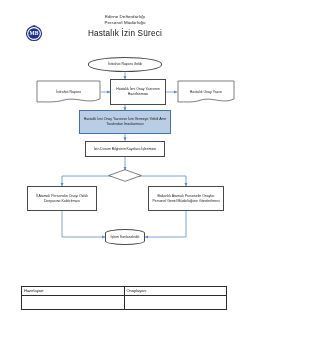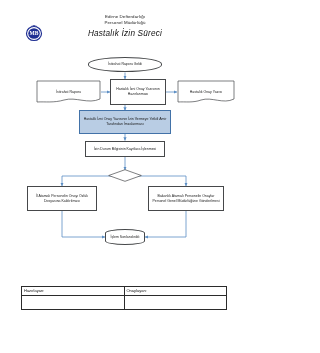--- a/index.html
+++ b/index.html
@@ -34,21 +34,20 @@
     line-height: 6px;
     color: #1a1a1a;
     letter-spacing: .1px;
   }
   .doc-title {
     font-size: 8.2px;
     line-height: 12px;
     color: #111;
     margin-top: 2px;
     letter-spacing: .2px;
-    font-style: italic;
   }
 
   
   #logo {
     position: absolute;
     left: 23px; top: 22px;
     width: 22px; height: 22px;
   }
   #logo svg { display:block; }
 

